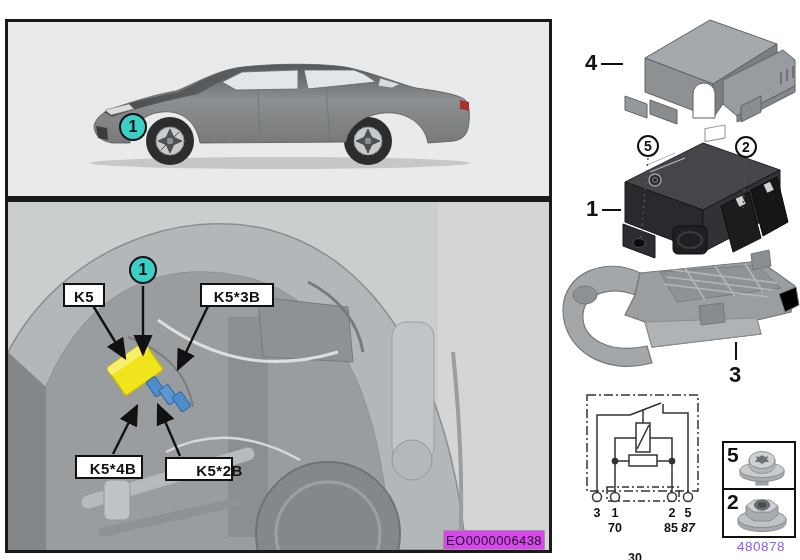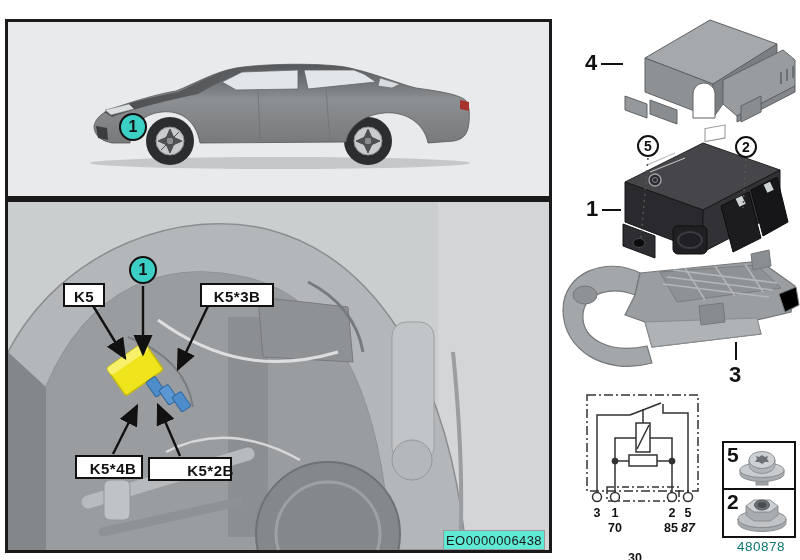--- a/index.html
+++ b/index.html
@@ -17,27 +17,27 @@
     box-sizing:border-box;display:flex;align-items:center;justify-content:center;
     font-weight:bold;font-size:16px;color:#111;background:#3bcfc5;z-index:5;
   }
   .callout.small{width:22px;height:22px;font-size:14px;background:#ffffff;}
   .plabel{
     position:absolute;background:#ffffff;border:2px solid #111;color:#111;
     font-weight:bold;font-size:15px;display:flex;align-items:flex-end;justify-content:center;
     box-sizing:border-box;z-index:5;letter-spacing:0.5px;
   }
   .imgid{
-    position:absolute;background:#5eead4;border:1px solid #9a9a9a;color:#1a1a1a;
+    position:absolute;background:#d946ef;border:1px solid #9a9a9a;color:#1a1a1a;
     font-size:13px;display:flex;align-items:center;justify-content:center;
     box-sizing:border-box;z-index:5;letter-spacing:0.4px;
   }
   .refnum{position:absolute;font-weight:bold;font-size:22px;color:#111;z-index:5;}
   .pin{position:absolute;font-size:12.5px;font-weight:600;color:#111;width:22px;text-align:center;z-index:5;}
-  .docnum{position:absolute;font-size:13.5px;color:#0f766e;letter-spacing:0.5px;z-index:5;}
+  .docnum{position:absolute;font-size:13.5px;color:#8b5cf6;letter-spacing:0.5px;z-index:5;}
   svg{display:block;}
 </style>
 </head>
 <body>
 
 <div class="panel" id="panel-car">
   <svg class="scene" width="541" height="174" viewBox="0 0 541 174">
     <defs>
       <linearGradient id="bodyGrad" x1="0" y1="0" x2="0" y2="1">
         <stop offset="0" stop-color="#55585a"></stop>
@@ -154,21 +154,21 @@
   </div>
   <div class="plabel" style="left:55px;top:81px;width:42px;height:24px;">
     <span>K5</span>
   </div>
   <div class="plabel" style="left:192px;top:81px;width:74px;height:24px;">
     <span>K5*3B</span>
   </div>
   <div class="plabel" style="left:67px;top:253px;width:68px;height:24px;padding-left:8px;">
     <span>K5*4B</span>
   </div>
-  <div class="plabel" style="left:140px;top:255px;width:84px;height:24px;padding-left:41px;">
+  <div class="plabel" style="left:157px;top:255px;width:68px;height:24px;padding-left:41px;">
     <span>K5*2B</span>
   </div>
   <div class="imgid" style="left:435px;top:328px;width:102px;height:20px;">
     <span>EO0000006438</span>
   </div>
 </div>
 
 <svg class="scene" style="left:555px;top:0;position:absolute;" width="245" height="560" viewBox="0 0 245 560">
 
   <g stroke="#111" stroke-width="2">

